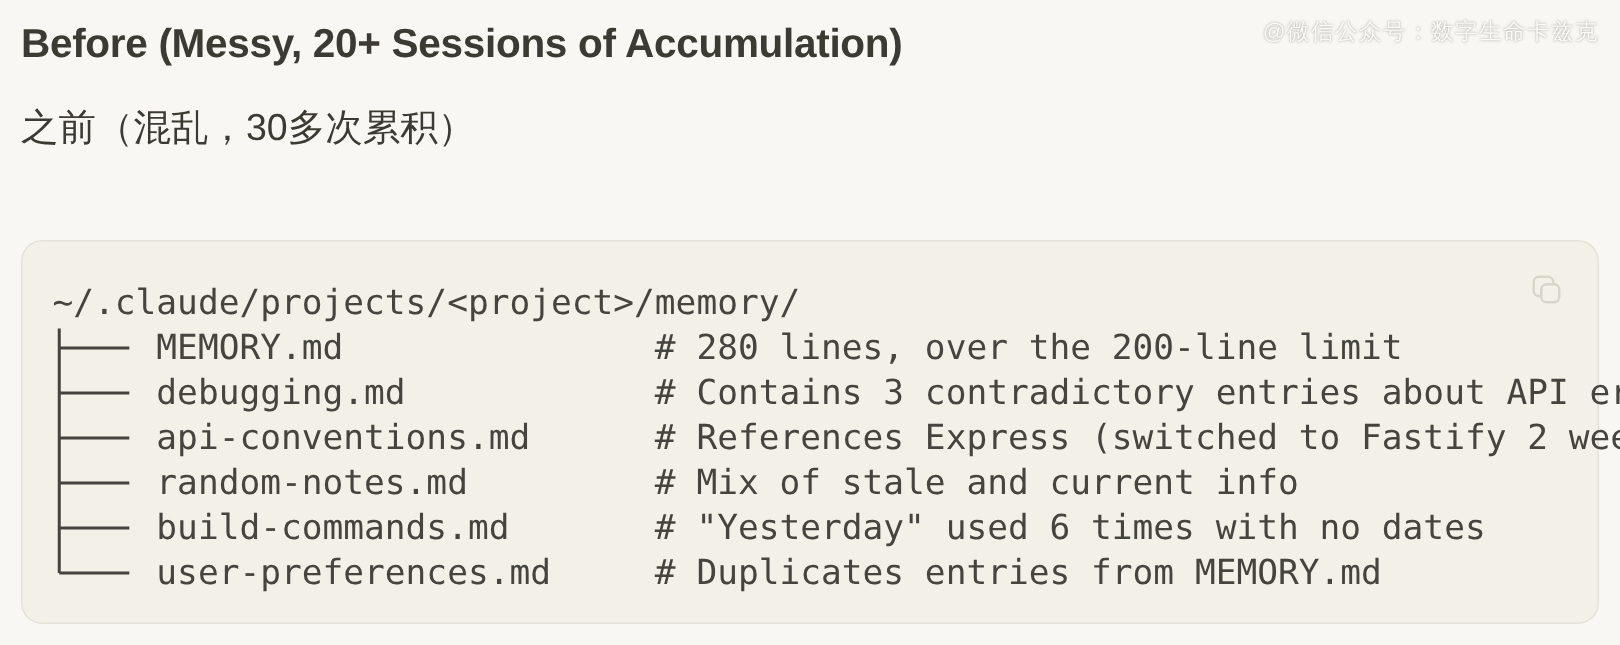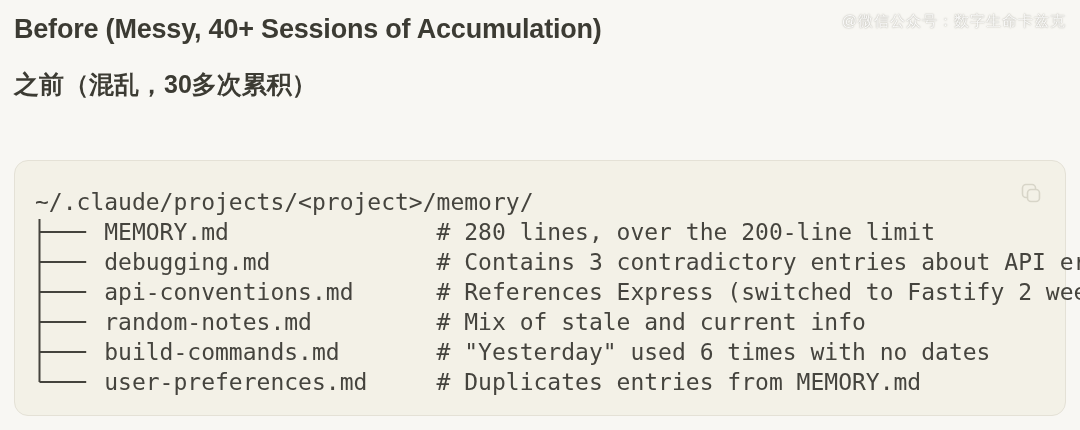--- a/index.html
+++ b/index.html
@@ -27,21 +27,21 @@
     font-size: 27px;
     font-weight: 600;
     color: #3c3b33;
     letter-spacing: -0.2px;
   }
   .heading-zh {
     position: absolute;
     top: 68px;
     left: 14px;
     font-size: 25px;
-    font-weight: 700;
+    font-weight: 400;
     color: #3c3b33;
   }
   .code-block {
     position: absolute;
     left: 14px;
     top: 160px;
     width: 1052px;
     height: 256px;
     background: #f3f1e7;
     border: 1px solid #e4e1d6;
@@ -71,21 +71,21 @@
     height: 24px;
     cursor: pointer;
     opacity: 0.9;
   }
 </style>
 </head>
 <body>
 
 <div class="watermark">@微信公众号：数字生命卡兹克</div>
 
-<h1 class="heading-en">Before (Messy, 40+ Sessions of Accumulation)</h1>
+<h1 class="heading-en">Before (Messy, 20+ Sessions of Accumulation)</h1>
 <h2 class="heading-zh">之前（混乱，30多次累积）</h2>
 
 <div class="code-block">
   <pre class="code-pre" id="tree-pre">~/.claude/projects/&lt;project&gt;/memory/
      MEMORY.md               # 280 lines, over the 200-line limit
      debugging.md            # Contains 3 contradictory entries about API errors
      api-conventions.md      # References Express (switched to Fastify 2 weeks ago)
      random-notes.md         # Mix of stale and current info
      build-commands.md       # "Yesterday" used 6 times with no dates
      user-preferences.md     # Duplicates entries from MEMORY.md</pre>

